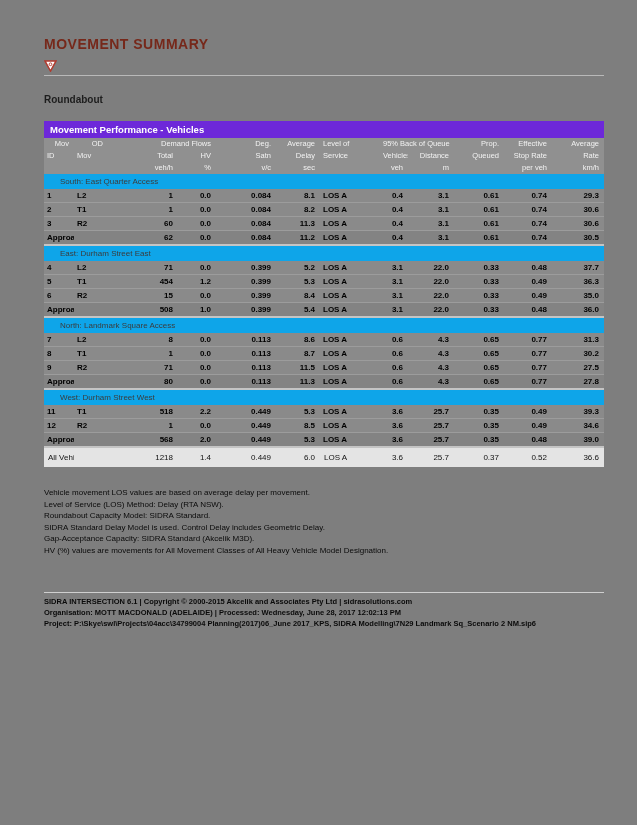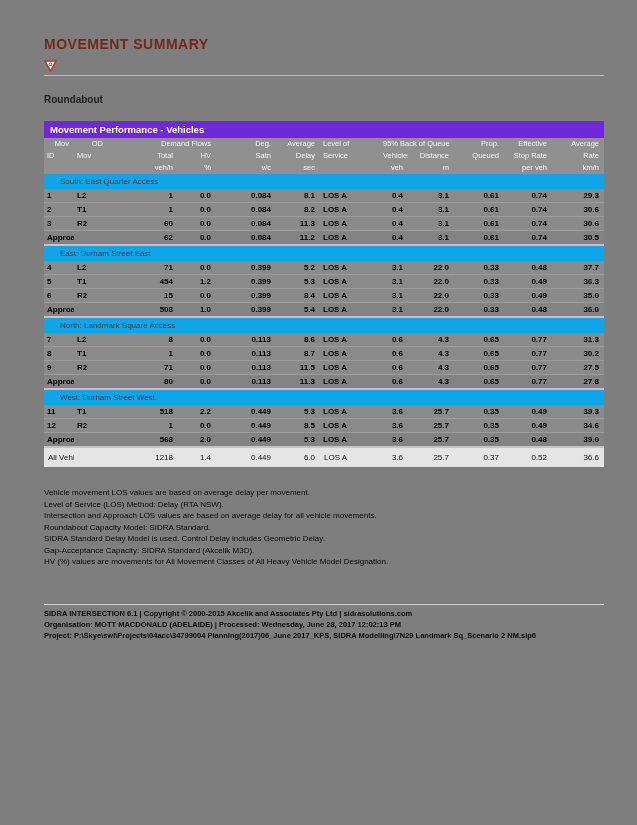--- a/index.html
+++ b/index.html
@@ -379,21 +379,20 @@
             <td class="num">0.52</td>
             <td class="num">36.6</td>
           </tr>
         </tbody>
     </table>
   </div>
 
   <div class="notes" id="notes">
       <div>Vehicle movement LOS values are based on average delay per movement.</div>
       <div>Level of Service (LOS) Method: Delay (RTA NSW).</div>
-      <div>Intersection and Approach LOS values are based on average delay for all vehicle movements.</div>
       <div>Roundabout Capacity Model: SIDRA Standard.</div>
       <div>SIDRA Standard Delay Model is used. Control Delay includes Geometric Delay.</div>
       <div>Gap-Acceptance Capacity: SIDRA Standard (Akcelik M3D).</div>
       <div>HV (%) values are movements for All Movement Classes of All Heavy Vehicle Model Designation.</div>
     </div>
 
   <hr class="footer-rule">
   <div class="footer" id="footer">
       <div>SIDRA INTERSECTION 6.1 | Copyright © 2000-2015 Akcelik and Associates Pty Ltd | sidrasolutions.com</div>
       <div>Organisation: MOTT MACDONALD (ADELAIDE) | Processed: Wednesday, June 28, 2017 12:02:13 PM</div>

